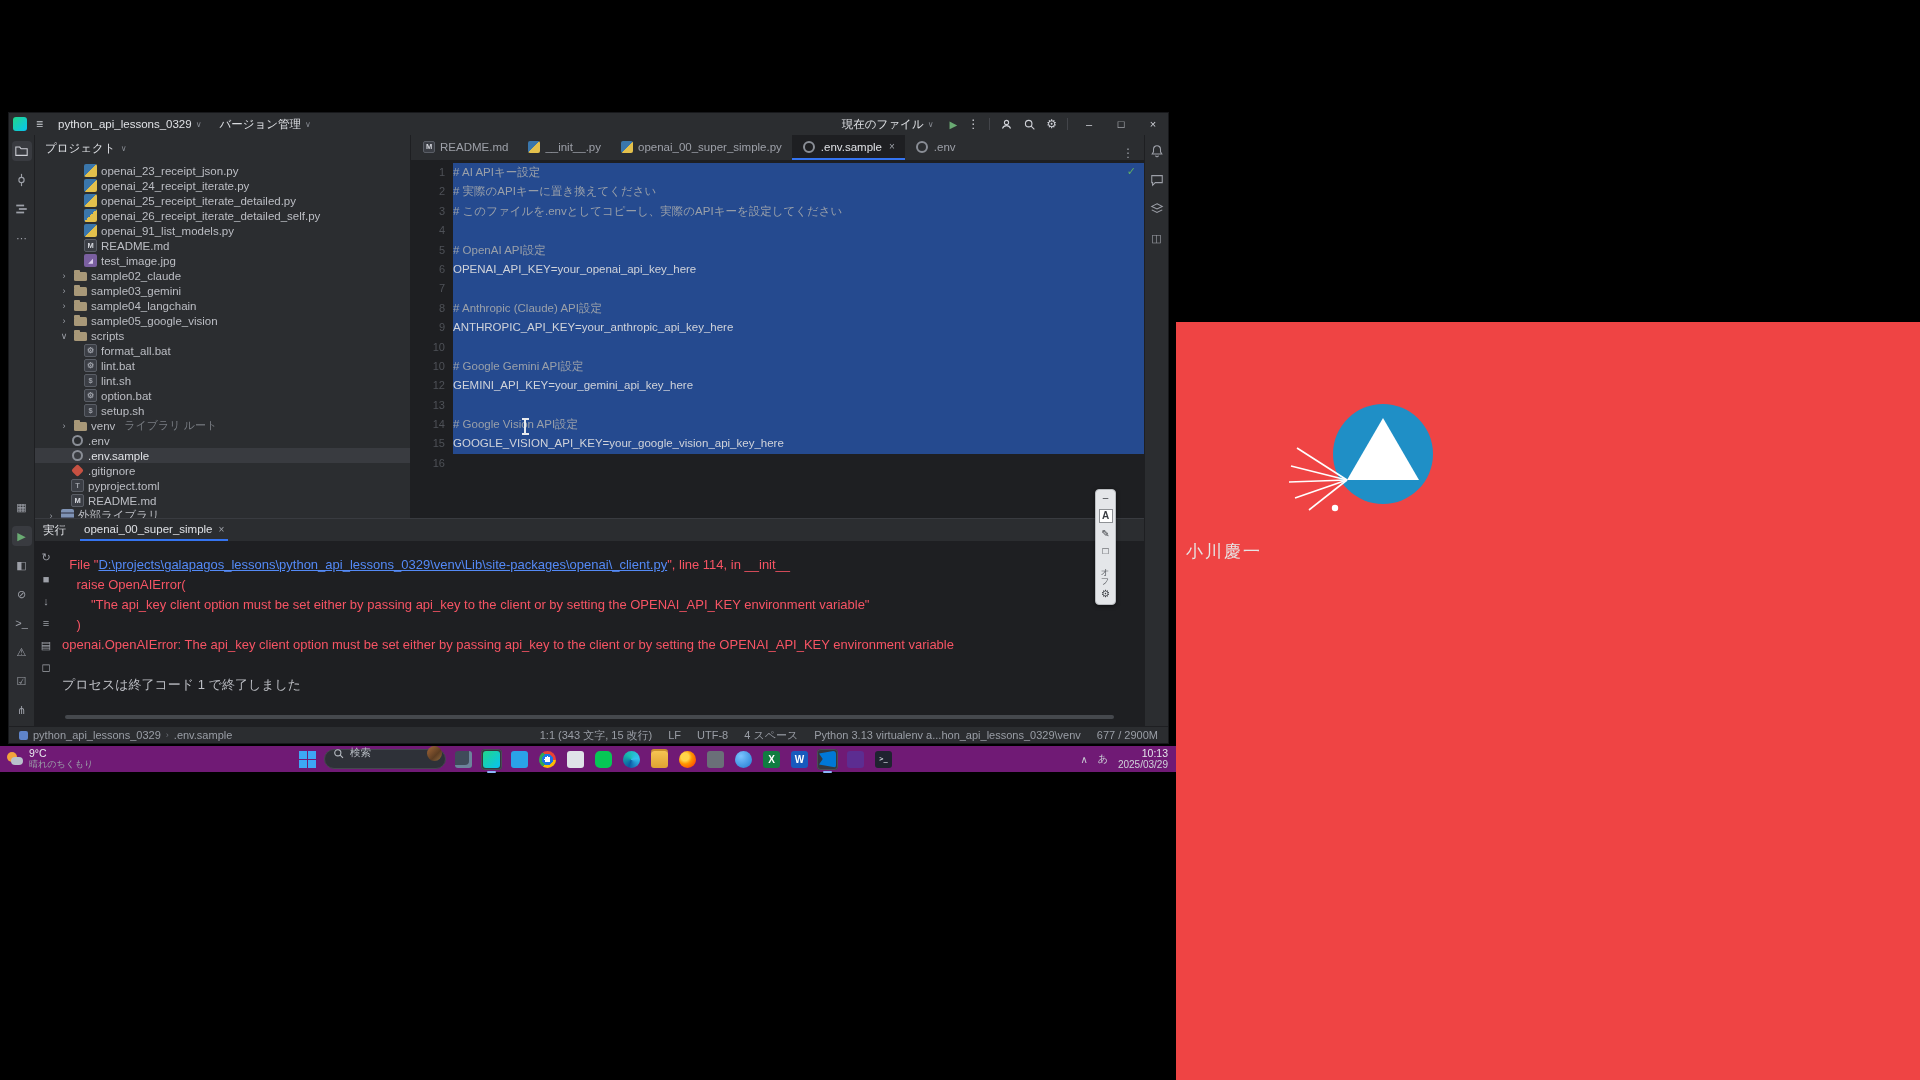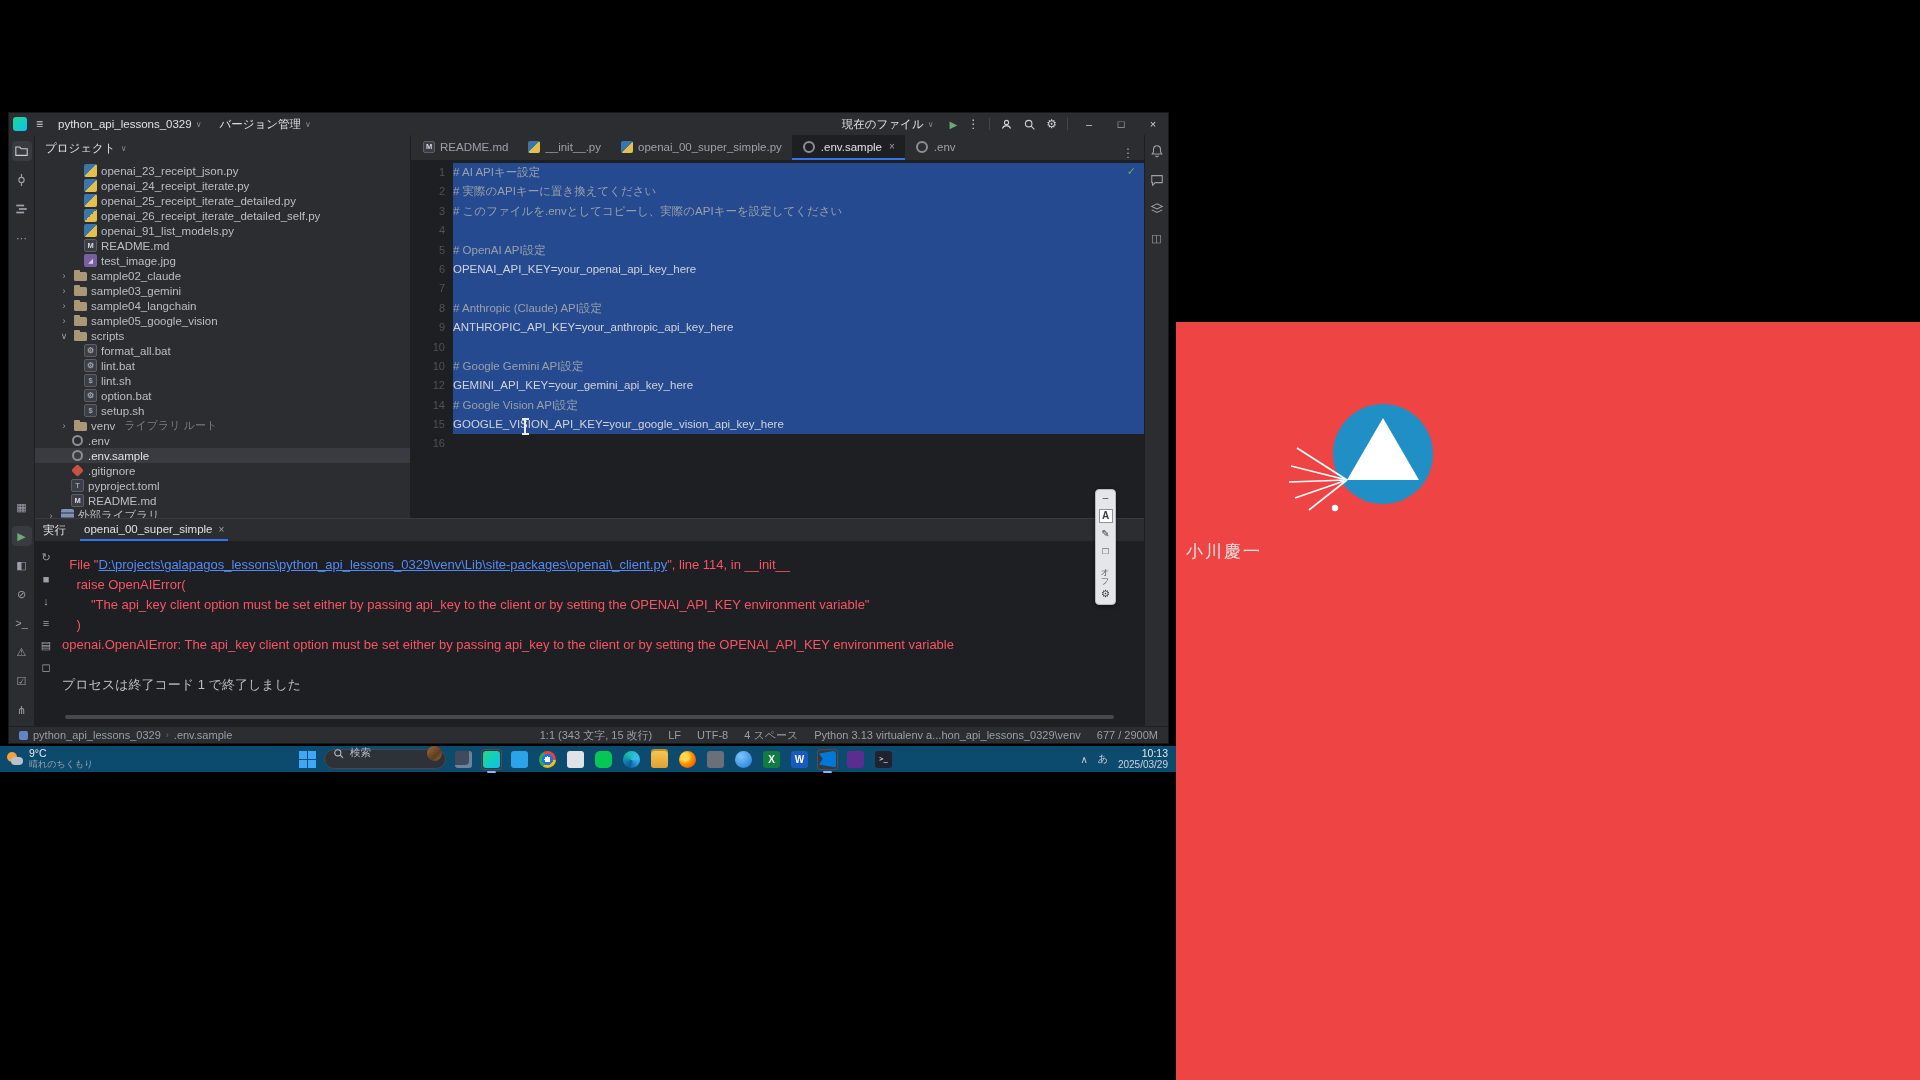--- a/index.html
+++ b/index.html
@@ -104,21 +104,21 @@
   .annot .a-item{color:#3a3d42;font-size:10px;line-height:12px;display:flex;align-items:center;justify-content:center;width:15px;}
   .annot .a-item.boxed{border:1px solid #8e9195;width:14px;height:14px;font-weight:bold;background:#fff;}
   .annot .a-item.vert{writing-mode:vertical-rl;font-size:8.5px;letter-spacing:1px;color:#55585d;}
 
   
   .ibeam{position:absolute;left:524px;top:420px;width:2px;height:13px;background:#e8eaed;z-index:50;}
   .ibeam::before,.ibeam::after{content:"";position:absolute;left:-2.5px;width:7px;height:2px;background:#e8eaed;}
   .ibeam::before{top:-2px;} .ibeam::after{bottom:-2px;}
 
   
-  .taskbar{position:absolute;left:0;top:746px;width:1176px;height:26px;background:#0c4a6e;display:flex;align-items:center;z-index:30;}
+  .taskbar{position:absolute;left:0;top:746px;width:1176px;height:26px;background:#701a75;display:flex;align-items:center;z-index:30;}
   .weather{position:absolute;left:6px;display:flex;align-items:center;gap:5px;}
   .w-icon{width:18px;height:16px;position:relative;flex:none;}
   .w-icon::before{content:"";position:absolute;left:1px;top:1px;width:10px;height:10px;border-radius:50%;background:#f3a33c;}
   .w-icon::after{content:"";position:absolute;left:5px;top:6px;width:12px;height:8px;border-radius:5px;background:#b9c2cc;}
   .w-txt{display:flex;flex-direction:column;line-height:11px;}
   .w-temp{font-size:10.5px;color:#e8eaee;}
   .w-desc{font-size:9px;color:#9aa0a8;}
   .tb-center{position:absolute;left:298px;display:flex;align-items:center;gap:7px;height:100%;}
   .start{width:19px;height:19px;flex:none;background-image:linear-gradient(#3da8f5,#3da8f5),linear-gradient(#3da8f5,#3da8f5),linear-gradient(#3da8f5,#3da8f5),linear-gradient(#3da8f5,#3da8f5);background-size:8px 8px;background-position:1px 1px,10px 1px,1px 10px,10px 10px;background-repeat:no-repeat;}
   .searchpill{width:122px;height:20px;border-radius:10px;background:#2e3138;border:1px solid #45484f;display:flex;align-items:center;gap:6px;padding:0 3px 12px 8px;}
@@ -381,20 +381,21 @@
                 <div class="cl"><span class="ln">3</span><span class="lt cmt selb"># このファイルを.envとしてコピーし、実際のAPIキーを設定してください</span></div>
                 <div class="cl"><span class="ln">4</span><span class="lt selb"></span></div>
                 <div class="cl"><span class="ln">5</span><span class="lt cmt selb"># OpenAI API設定</span></div>
                 <div class="cl"><span class="ln">6</span><span class="lt selb">OPENAI_API_KEY=your_openai_api_key_here</span></div>
                 <div class="cl"><span class="ln">7</span><span class="lt selb"></span></div>
                 <div class="cl"><span class="ln">8</span><span class="lt cmt selb"># Anthropic (Claude) API設定</span></div>
                 <div class="cl"><span class="ln">9</span><span class="lt selb">ANTHROPIC_API_KEY=your_anthropic_api_key_here</span></div>
                 <div class="cl"><span class="ln">10</span><span class="lt selb"></span></div>
                 <div class="cl"><span class="ln">10</span><span class="lt cmt selb"># Google Gemini API設定</span></div>
                 <div class="cl"><span class="ln">12</span><span class="lt selb">GEMINI_API_KEY=your_gemini_api_key_here</span></div>
+                <div class="cl"><span class="ln">13</span><span class="lt selb"></span></div>
                 <div class="cl"><span class="ln">14</span><span class="lt cmt selb"># Google Vision API設定</span></div>
                 <div class="cl"><span class="ln">15</span><span class="lt selb">GOOGLE_VISION_API_KEY=your_google_vision_api_key_here</span></div>
                 <div class="cl"><span class="ln">16</span><span class="lt"></span></div>
               </div>
           </div>
         </div>
 
         <div class="runpanel">
           <div class="run-head">
             <span class="run-title">実行</span>

